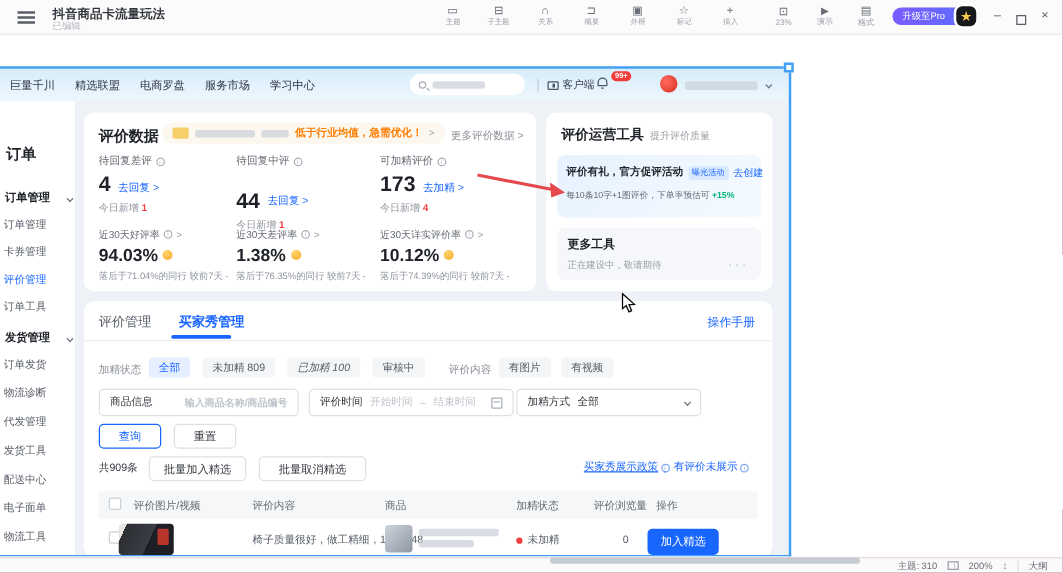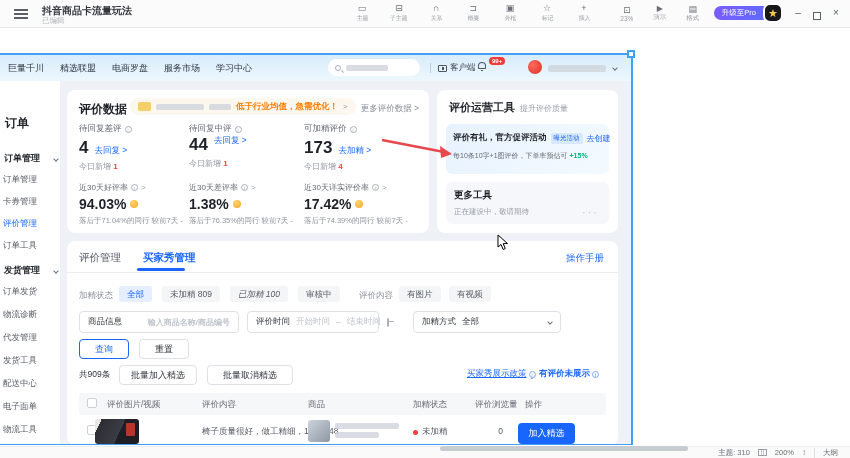--- a/index.html
+++ b/index.html
@@ -271,21 +271,21 @@
             <span class="stat-val">4</span>
             <span class="stat-link nw">去回复 &gt;</span>
           </div>
         <div class="stat-delta nw" style="margin-top:3px;"><span>今日新增</span> <b>1</b></div>
       </div>
       <div class="abs" style="left:122px;top:33px;">
         <div class="stat-label nw">
             <span>待回复中评</span>
             <span class="info">i</span>
           </div>
-        <div style="display:flex;align-items:flex-start;gap:6px;margin-top:0;">
+        <div style="display:flex;align-items:center;gap:6px;margin-top:16px;">
             <span class="stat-val">44</span>
             <span class="stat-link nw">去回复 &gt;</span>
           </div>
         <div class="stat-delta nw" style="margin-top:3px;"><span>今日新增</span> <b>1</b></div>
       </div>
       <div class="abs" style="left:237px;top:33px;">
         <div class="stat-label nw">
             <span>可加精评价</span>
             <span class="info">i</span>
           </div>
@@ -320,21 +320,21 @@
           </div>
         <div class="rate-sub nw" style="margin-top:4px;"><span>落后于76.35%的同行</span> <span>较前7天 -</span></div>
       </div>
       <div class="abs" style="left:237px;top:92px;">
         <div class="rate-label nw">
             <span>近30天详实评价率</span>
             <span class="info">i</span>
             <span style="color:#9aa0a8;">&gt;</span>
           </div>
         <div class="rate-val" style="margin-top:3px;">
-            <span>17.42%</span>
+            <span>10.12%</span>
             <span class="medal"></span>
           </div>
         <div class="rate-sub nw" style="margin-top:4px;"><span>落后于74.39%的同行</span> <span>较前7天 -</span></div>
       </div>
     </div>
 
     <div class="abs card card2">
       <div class="abs c2-head">
         <span class="c-title nw" style="font-size:11px;">评价运营工具</span>
         <span class="c2-sub nw">提升评价质量</span>
@@ -369,21 +369,21 @@
       <div class="abs chip nw" style="left:163px;top:45px;font-style:italic;">已加精 100</div>
       <div class="abs chip nw" style="left:231px;top:45px;">审核中</div>
       <div class="abs f-label nw" style="left:292px;top:49px;">评价内容</div>
       <div class="abs chip nw" style="left:332px;top:45px;">有图片</div>
       <div class="abs chip nw" style="left:382px;top:45px;">有视频</div>
 
       <div class="abs inputbox" style="left:12px;top:70px;width:160px;justify-content:space-between;">
         <span class="in-label nw">商品信息</span>
         <span class="ph nw" style="font-size:8px;font-weight:bold;">输入商品名称/商品编号</span>
       </div>
-      <div class="abs inputbox" style="left:180px;top:70px;width:132px;text-align:right;">
+      <div class="abs inputbox" style="left:180px;top:70px;width:164px;text-align:right;">
         <span class="in-label nw">评价时间</span>
         <span class="ph nw">开始时间</span>
         <span class="ph">–</span>
         <span class="ph nw">结束时间</span>
         <span class="cal"></span>
       </div>
       <div class="abs inputbox" style="left:346px;top:70px;width:148px;">
         <span class="in-label nw">加精方式</span>
         <span class="in-label nw">全部</span>
         <span class="caret" style="margin-left:auto;"></span>
@@ -392,21 +392,21 @@
       <div class="abs btn primary-o" style="left:12px;top:98px;width:50px;">查询</div>
       <div class="abs btn" style="left:72px;top:98px;width:50px;">重置</div>
 
       <div class="abs total nw" style="left:12px;top:128px;">共909条</div>
       <div class="abs btn" style="left:52px;top:124px;width:78px;">批量加入精选</div>
       <div class="abs btn" style="left:140px;top:124px;width:86px;">批量取消精选</div>
       <div class="abs plink" style="left:400px;top:127px;text-decoration:underline;">
           <span class="nw">买家秀展示政策</span>
           <span class="info">i</span>
         </div>
-      <div class="abs plink" style="left:472px;top:127px;font-weight:bold;">
+      <div class="abs plink" style="left:472px;top:127px;">
           <span class="nw">有评价未展示</span>
           <span class="info">i</span>
         </div>
 
       <div class="abs thead">
         <span class="abs cb" style="left:8px;top:5px;"></span>
         <span class="th nw" style="left:28px;">评价图片/视频</span>
         <span class="th nw" style="left:123px;">评价内容</span>
         <span class="th nw" style="left:229px;text-align:center;">商品</span>
         <span class="th nw" style="left:334px;">加精状态</span>

